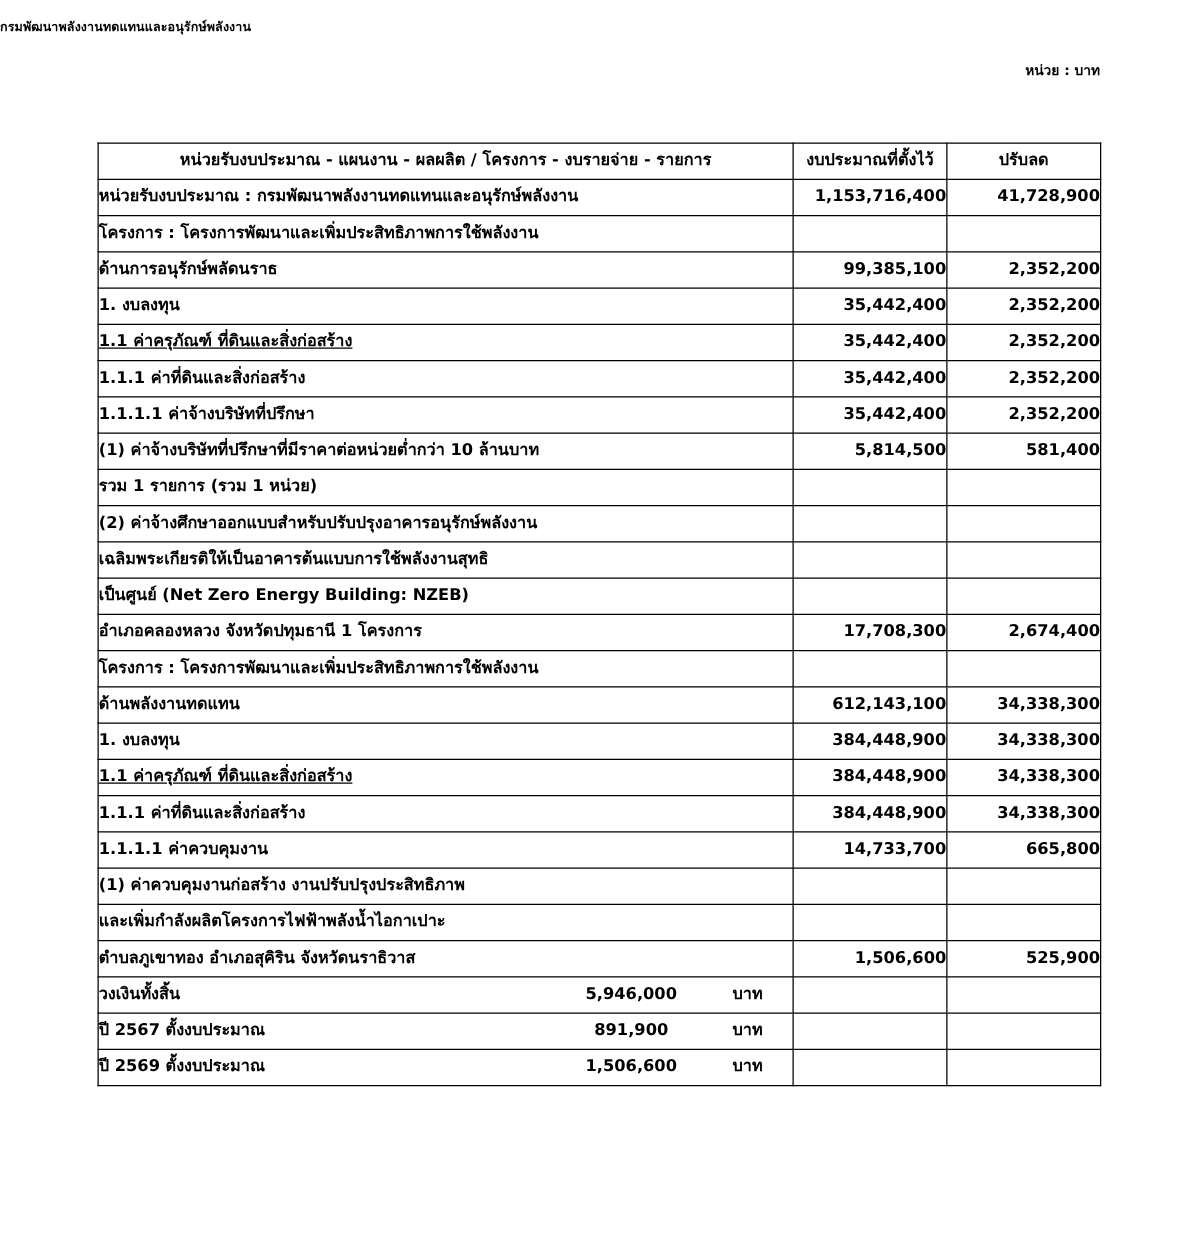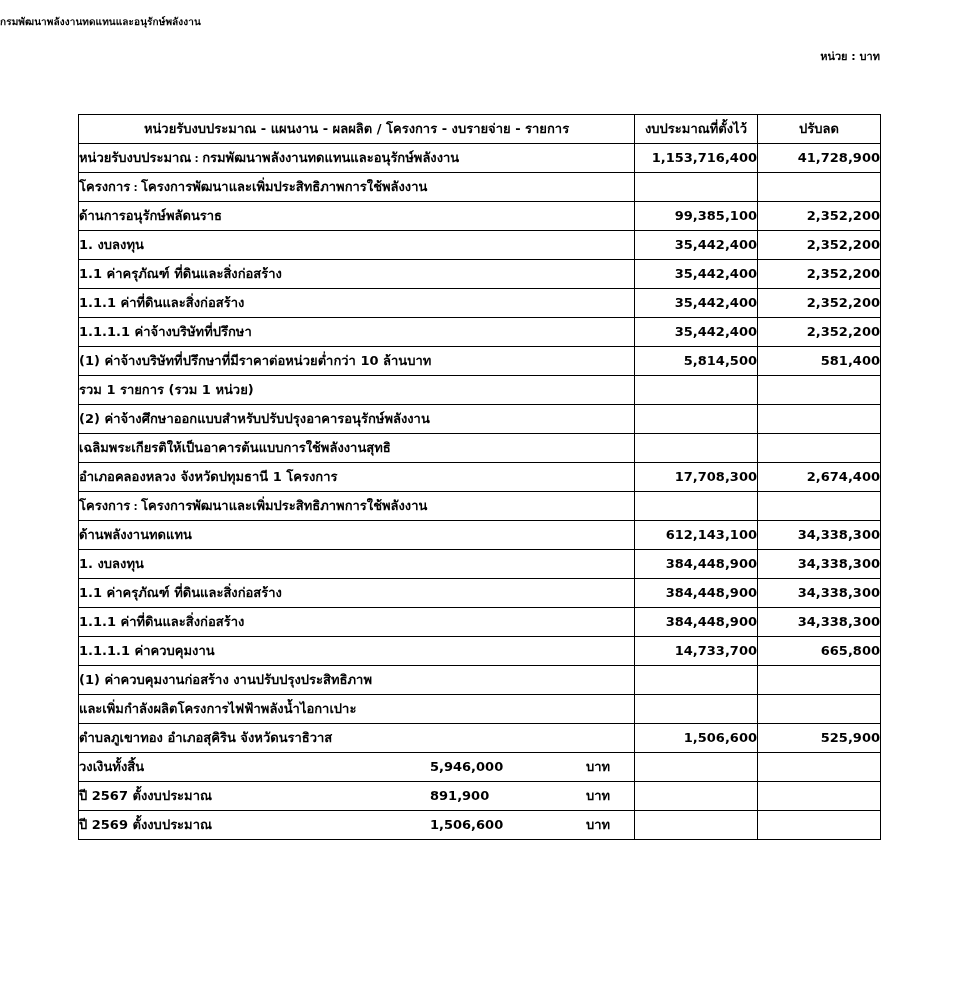--- a/index.html
+++ b/index.html
@@ -77,42 +77,42 @@
     font-size: 13px;
     line-height: 28px;
     text-align: right;
     padding-right: 9px;
     white-space: nowrap;
   }
   .b { font-weight: bold; }
   .thin { font-weight: bold; }
 
   
-  .i0  { padding-left: 4px; font-family: Liberation Serif, serif; }
+  .i0  { padding-left: 4px; }
   .i1  { padding-left: 10px; }
-  .i2  { padding-left: 29px; }
+  .i2  { padding-left: 29px; text-decoration: underline; }
   .i3  { padding-left: 48px; }
   .i4  { padding-left: 68px; }
   .i5  { padding-left: 88px; }
   .i6  { padding-left: 100px; }
   .i7  { padding-left: 110px; }
 
   
   .subrow {
     display: flex;
     align-items: center;
     line-height: 28px;
     font-size: 13px;
   }
   .subrow .sub-label {
     white-space: nowrap;
   }
   .subrow .sub-amt {
     margin-left: auto;
-    text-align: left;
+    text-align: center;
     white-space: nowrap;
     width: 150px;
     padding-right: 6px;
   }
   .subrow .sub-unit {
     width: 48px;
     white-space: nowrap;
     text-align: left;
   }
 </style>
@@ -188,20 +188,25 @@
           <td class="desc i5 thin">(2) ค่าจ้างศึกษาออกแบบสำหรับปรับปรุงอาคารอนุรักษ์พลังงาน</td>
           <td class="num thin"></td>
           <td class="num thin"></td>
         </tr>
         <tr>
           <td class="desc i5 thin">เฉลิมพระเกียรติให้เป็นอาคารต้นแบบการใช้พลังงานสุทธิ</td>
           <td class="num thin"></td>
           <td class="num thin"></td>
         </tr>
         <tr>
+          <td class="desc i5 thin">เป็นศูนย์ (Net Zero Energy Building: NZEB)</td>
+          <td class="num thin"></td>
+          <td class="num thin"></td>
+        </tr>
+        <tr>
           <td class="desc i5 thin">อำเภอคลองหลวง จังหวัดปทุมธานี  1 โครงการ</td>
           <td class="num thin">17,708,300</td>
           <td class="num thin">2,674,400</td>
         </tr>
         <tr>
           <td class="desc i0 b">โครงการ : โครงการพัฒนาและเพิ่มประสิทธิภาพการใช้พลังงาน</td>
           <td class="num b"></td>
           <td class="num b"></td>
         </tr>
         <tr>

